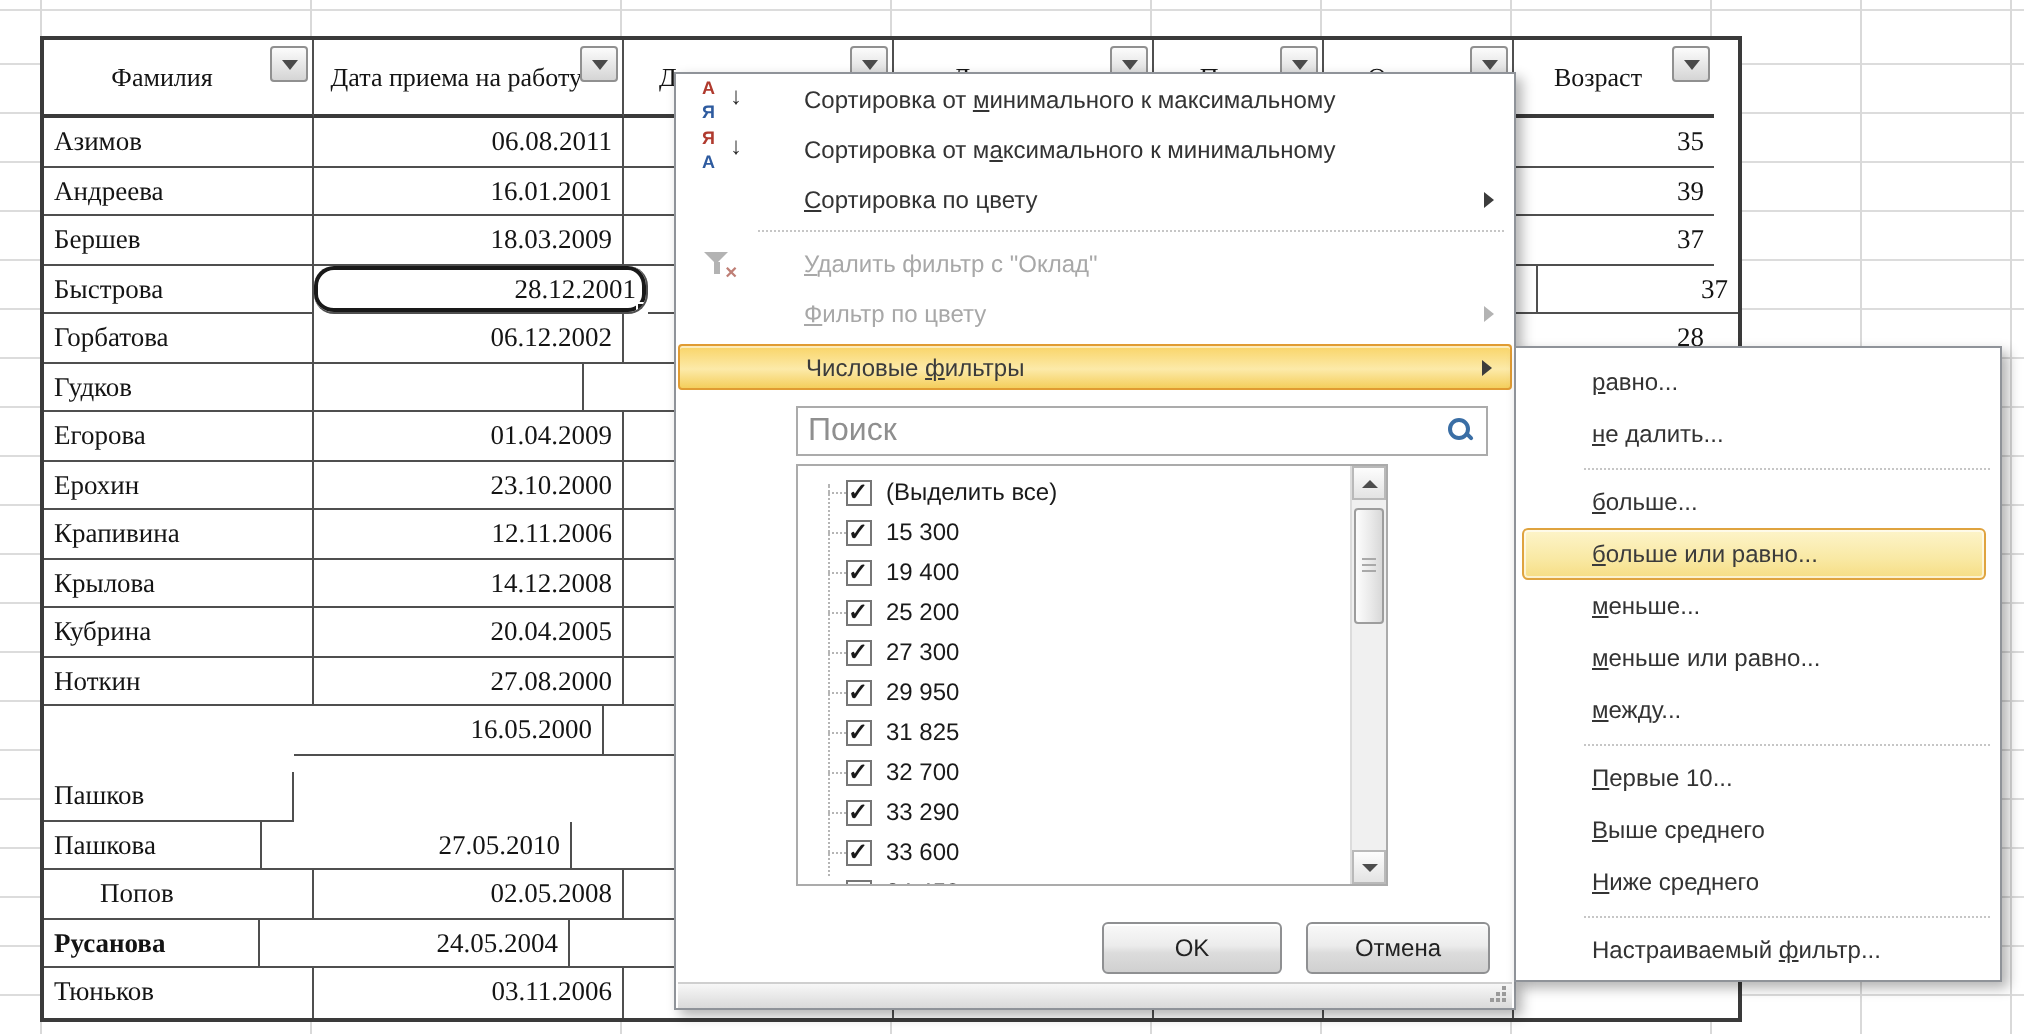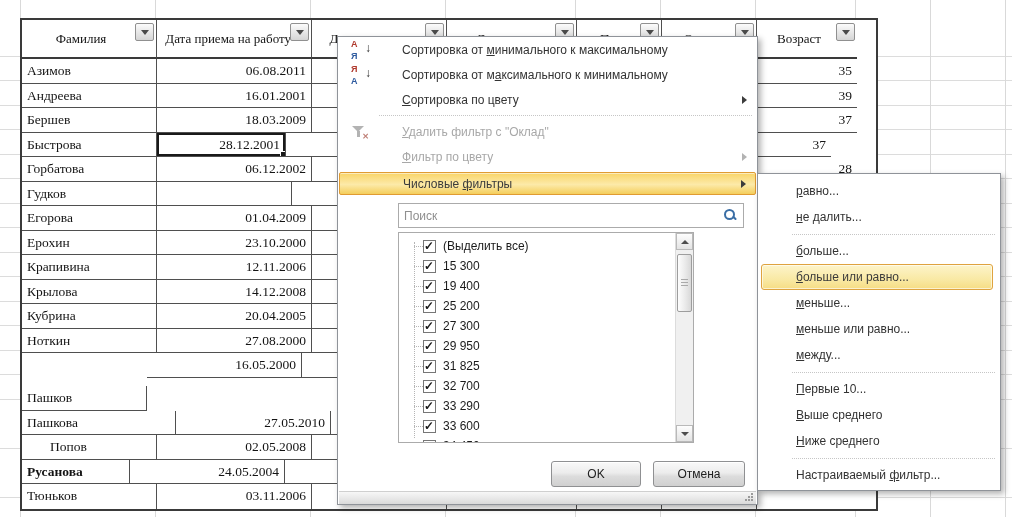--- a/index.html
+++ b/index.html
@@ -60,21 +60,21 @@
   .funnel-icon{position:absolute;left:12px;top:50%;width:16px;height:14px;transform:translateY(-50%)}
   .funnel-icon::before{content:"";position:absolute;left:1px;top:1px;width:0;height:0;
     border-left:6px solid transparent;border-right:6px solid transparent;border-top:6px solid #b3b3b3}
   .funnel-icon::after{content:"";position:absolute;left:5.5px;top:6px;width:3px;height:6px;background:#b3b3b3}
   .funnel-icon .x{position:absolute;right:-2px;bottom:-2px;font-size:8px;font-weight:bold;color:#bf7f76}
 
   
   .search-wrap{position:absolute;left:60px;top:166px;width:346px;height:25px;box-sizing:border-box;
     border:1px solid #ababab;background:#fff}
   .search{position:absolute;left:0;top:0;width:100%;height:100%;border:none;outline:none;
-    box-sizing:border-box;padding:0 24px 0 5px;font-size:12px;font-family:"Liberation Sans",sans-serif;color:#15803d}
+    box-sizing:border-box;padding:0 24px 0 5px;font-size:16px;font-family:"Liberation Sans",sans-serif;color:#15803d}
   .search::placeholder{color:#8f8f8f}
   .mag{position:absolute;right:5px;top:4px;width:15px;height:15px}
   .mag::before{content:"";position:absolute;left:1px;top:1px;width:7px;height:7px;border-radius:50%;
     border:2px solid #3a6ea5}
   .mag::after{content:"";position:absolute;left:9px;top:9px;width:5px;height:2px;background:#3a6ea5;
     transform:rotate(45deg);border-radius:1px}
 
   
   .listbox{position:absolute;left:60px;top:195px;width:296px;height:211px;box-sizing:border-box;
     border:1px solid #ababab;background:#fff;overflow:hidden}
@@ -204,21 +204,21 @@
         <div class="tcell" style="width: 135px;">Бершев</div>
         <div class="tcell num" style="width: 155px;">18.03.2009</div>
         <div class="tcell num" style="width: 135px;"></div>
         <div class="tcell num" style="width: 130px;"></div>
         <div class="tcell num" style="width: 85px;"></div>
         <div class="tcell num" style="width: 95px;"></div>
         <div class="tcell num" style="width: 100px;">37</div>
       </div>
       <div class="trow">
         <div class="tcell" style="width: 135px;">Быстрова</div>
-        <div class="tcell num sel" style="width: 129px;">28.12.2001</div>
+        <div class="tcell num sel" style="width: 167px; border-radius: 10px;">28.12.2001</div>
         <div class="tcell num" style="width: 135px;"></div>
         <div class="tcell num" style="width: 130px;"></div>
         <div class="tcell num" style="width: 85px;"></div>
         <div class="tcell num" style="width: 95px;"></div>
         <div class="tcell num" style="width: 100px;">37</div>
       </div>
       <div class="trow">
         <div class="tcell" style="width: 135px;">Горбатова</div>
         <div class="tcell num" style="width: 155px;">06.12.2002</div>
         <div class="tcell num" style="width: 135px;"></div>
@@ -292,21 +292,21 @@
       <div class="trow">
         <div class="tcell" style="width: 125px; margin-top: 33px;">Пашков</div>
         <div class="tcell num" style="width: 155px;">16.05.2000</div>
         <div class="tcell num" style="width: 135px;"></div>
         <div class="tcell num" style="width: 130px;"></div>
         <div class="tcell num" style="width: 85px;"></div>
         <div class="tcell num" style="width: 95px;"></div>
         <div class="tcell num" style="width: 100px;"></div>
       </div>
       <div class="trow">
-        <div class="tcell" style="width: 154px;">Пашкова</div>
+        <div class="tcell" style="width: 109px;">Пашкова</div>
         <div class="tcell num" style="width: 155px;">27.05.2010</div>
         <div class="tcell num" style="width: 135px;"></div>
         <div class="tcell num" style="width: 130px;"></div>
         <div class="tcell num" style="width: 85px;"></div>
         <div class="tcell num" style="width: 95px;"></div>
         <div class="tcell num" style="width: 100px;"></div>
       </div>
       <div class="trow">
         <div class="tcell" style="width: 135px; padding-left: 28px;">Попов</div>
         <div class="tcell num" style="width: 155px;">02.05.2008</div>

